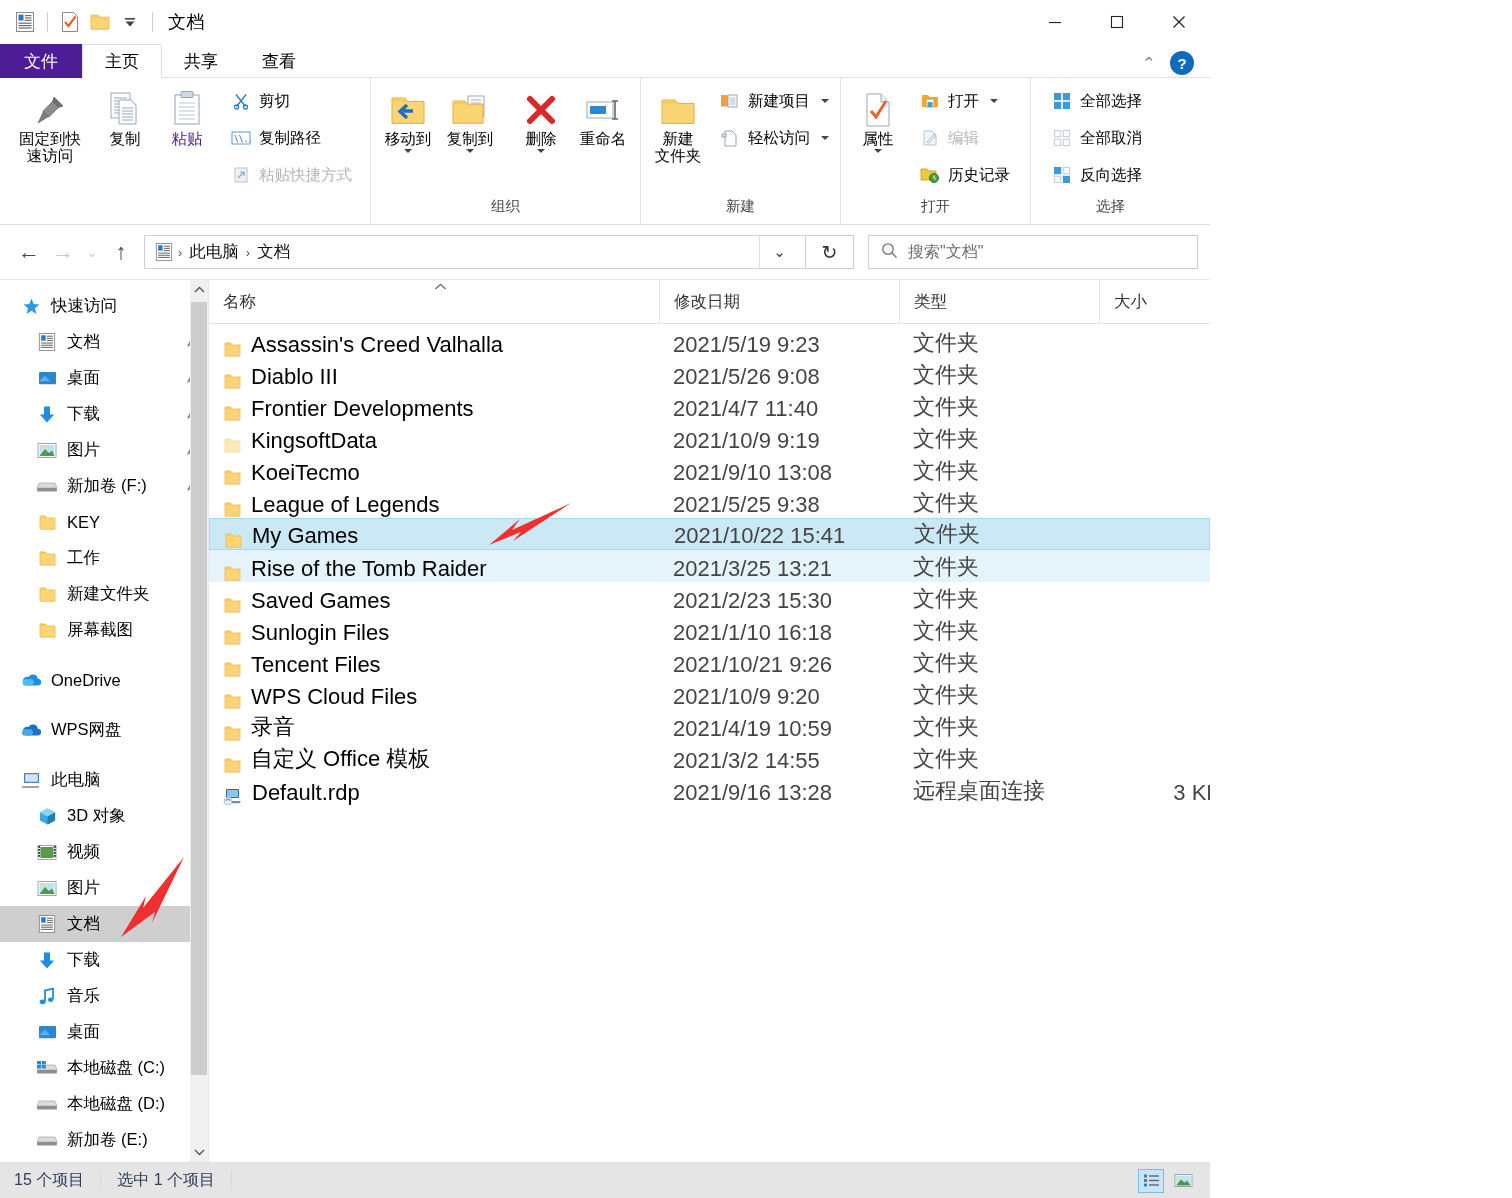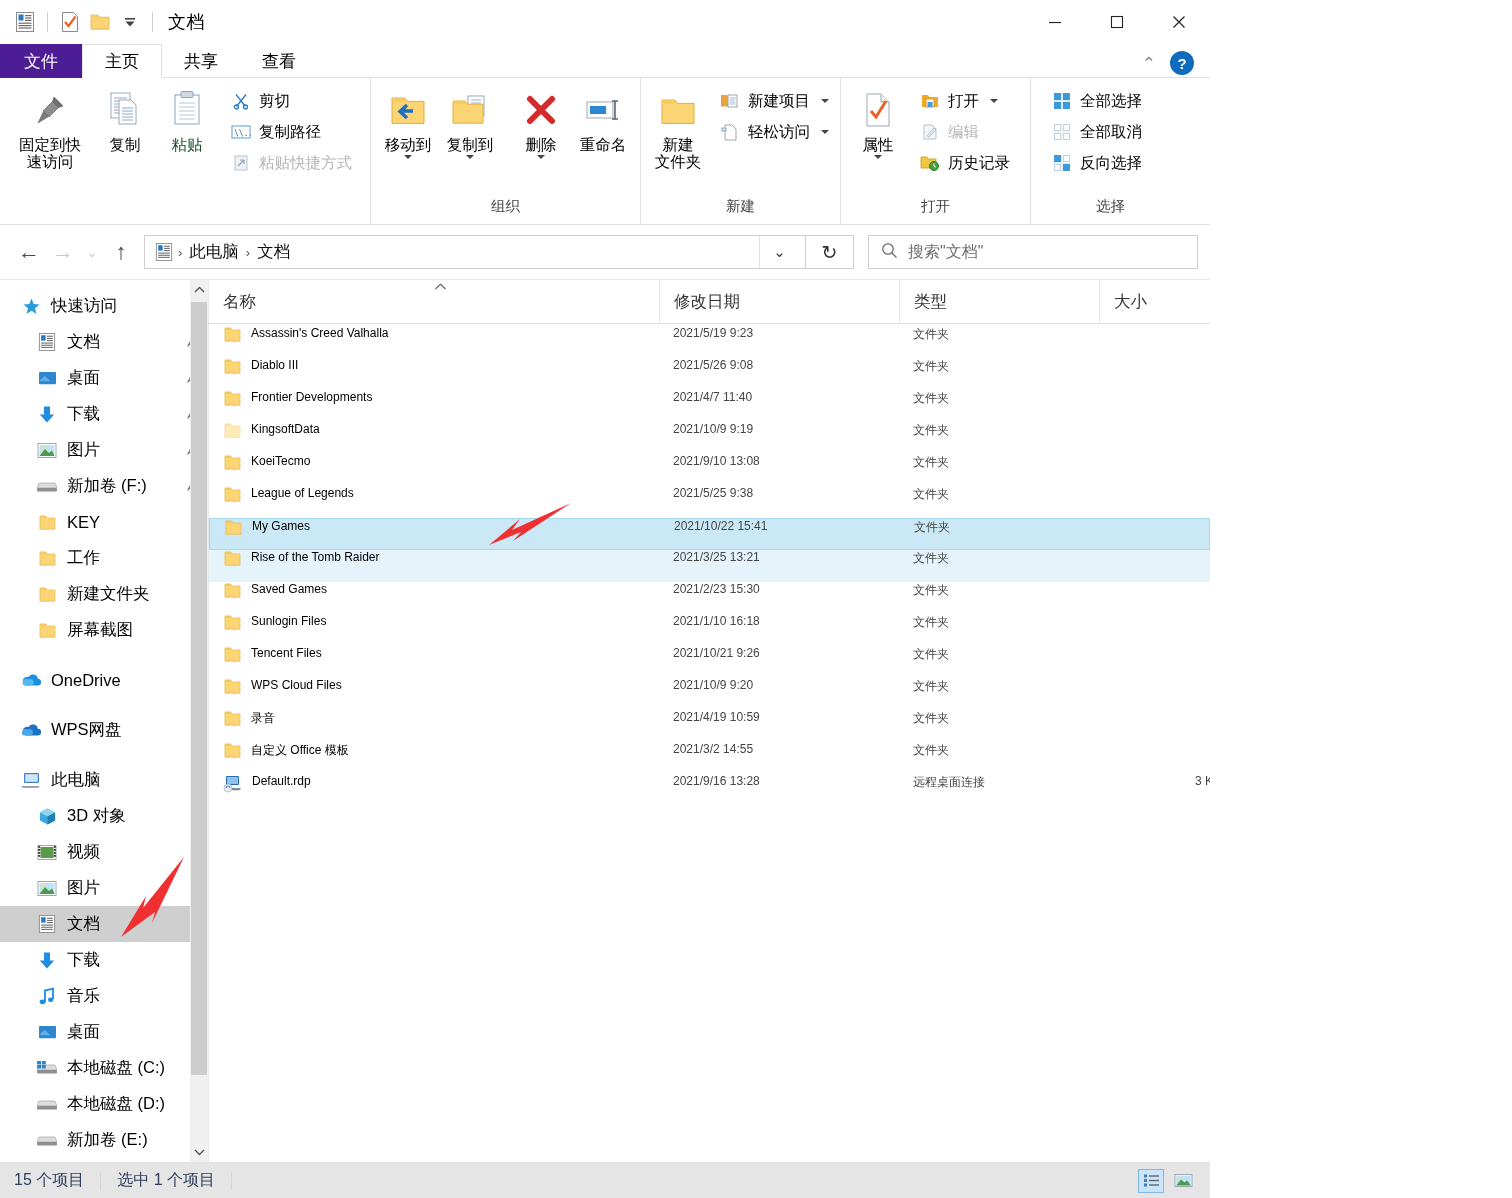--- a/index.html
+++ b/index.html
@@ -30,24 +30,24 @@
   .chev-up { color:#8a8a8a; font-size:17px; }
   .help { width:24px;height:24px;border-radius:50%;background:#0f6cbd;color:#fff;font-size:15px;display:flex;align-items:center;justify-content:center;font-weight:bold; }
 
   
   .ribbon { flex:0 0 147px; height:147px; background:#fff; border-bottom:1px solid #dfdfdf; display:flex; position:relative; }
   .rgroup { display:flex; flex-direction:column; position:relative; padding-top:6px; }
   .rgroup + .rgroup { border-left:1px solid #e3e3e3; }
   .rgrow { display:flex; flex:1; align-items:flex-start; padding:0 6px; }
   .rglabel { text-align:center; font-size:14.5px; color:#444; padding-bottom:8px; }
   .bigbtn { width:auto; min-width:62px; padding:4px 6px; display:flex; flex-direction:column; align-items:center; text-align:center; }
-  .bigbtn .lbl { font-size:15.5px; color:#000; line-height:1.12; margin-top:6px; }
-  .bigbtn.dis .lbl { color:#14532d; }
+  .bigbtn .lbl { font-size:15.5px; color:#000; line-height:1.12; margin-top:0; }
+  .bigbtn.dis .lbl { color:#4c1d95; }
   .bigbtn .ico { height:42px; display:flex; align-items:flex-end; justify-content:center; }
-  .smallcol { display:flex; flex-direction:column; justify-content:flex-start; padding-top:3px; gap:3px; }
+  .smallcol { display:flex; flex-direction:column; justify-content:flex-start; padding-top:3px; gap:9px; }
   .smallbtn { display:flex; align-items:center; gap:7px; padding:3px 6px; }
   .smallbtn .lbl { font-size:15.5px; color:#000; white-space:nowrap; }
   .smallbtn.dis .lbl { color:#b5b5b5; }
   .smallbtn .ico { width:22px; height:22px; display:flex; align-items:center; justify-content:center; }
   .mini-caret { width:0;height:0;border-left:4px solid transparent;border-right:4px solid transparent;border-top:4px solid #444; margin-top:2px; }
   .mini-caret.inline { margin-top:0; margin-left:4px; }
   .vline { width:1px; background:#e3e3e3; margin:6px 4px 30px 4px; }
 
   
   .addrbar { flex:0 0 54px; height:54px; display:flex; align-items:center; padding:0 12px; background:#fff; }
@@ -88,21 +88,21 @@
   .sortmark { position:absolute; top:1px; left:50%; font-size:11px; color:#555; }
   .c-name { width:450px; flex:0 0 450px; }
   .c-date { width:240px; flex:0 0 240px; }
   .c-type { width:200px; flex:0 0 200px; }
   .c-size { width:140px; flex:0 0 140px; }
 
   .rows { flex:1; overflow:hidden; padding-top:2px; }
   .row { height:32px; display:flex; align-items:center; }
   .row.sel { background:#cbe8f6; border:1px solid #a6d9ef; height:32px; }
   .row.sel2 { background:#e5f3fb; }
-  .cell { font-size:12px; color:#1a1a1a; display:flex; align-items:flex-start; height:100%; }
+  .cell { font-size:22px; color:#1a1a1a; display:flex; align-items:flex-end; height:100%; }
   .cell.name { width:450px; flex:0 0 450px; padding-left:14px; gap:9px; color:#000; }
   .cell.date { width:240px; flex:0 0 240px; padding-left:14px; color:#444; }
   .cell.type { width:200px; flex:0 0 200px; padding-left:14px; color:#444; }
   .cell.size { width:140px; flex:0 0 140px; padding-right:18px; color:#444; justify-content:flex-end; }
 
   
   .status { flex:0 0 36px; height:36px; border-top:1px solid #e3e3e3; display:flex; align-items:center; padding-left:14px; background:#e5e5e5; }
   .stxt { font-size:16px; color:#31405c; }
   .ssep { width:1px; height:18px; background:#d7d7d7; margin:0 16px; }
   .viewbtns { margin-left:auto; display:flex; gap:6px; padding-right:14px; }

